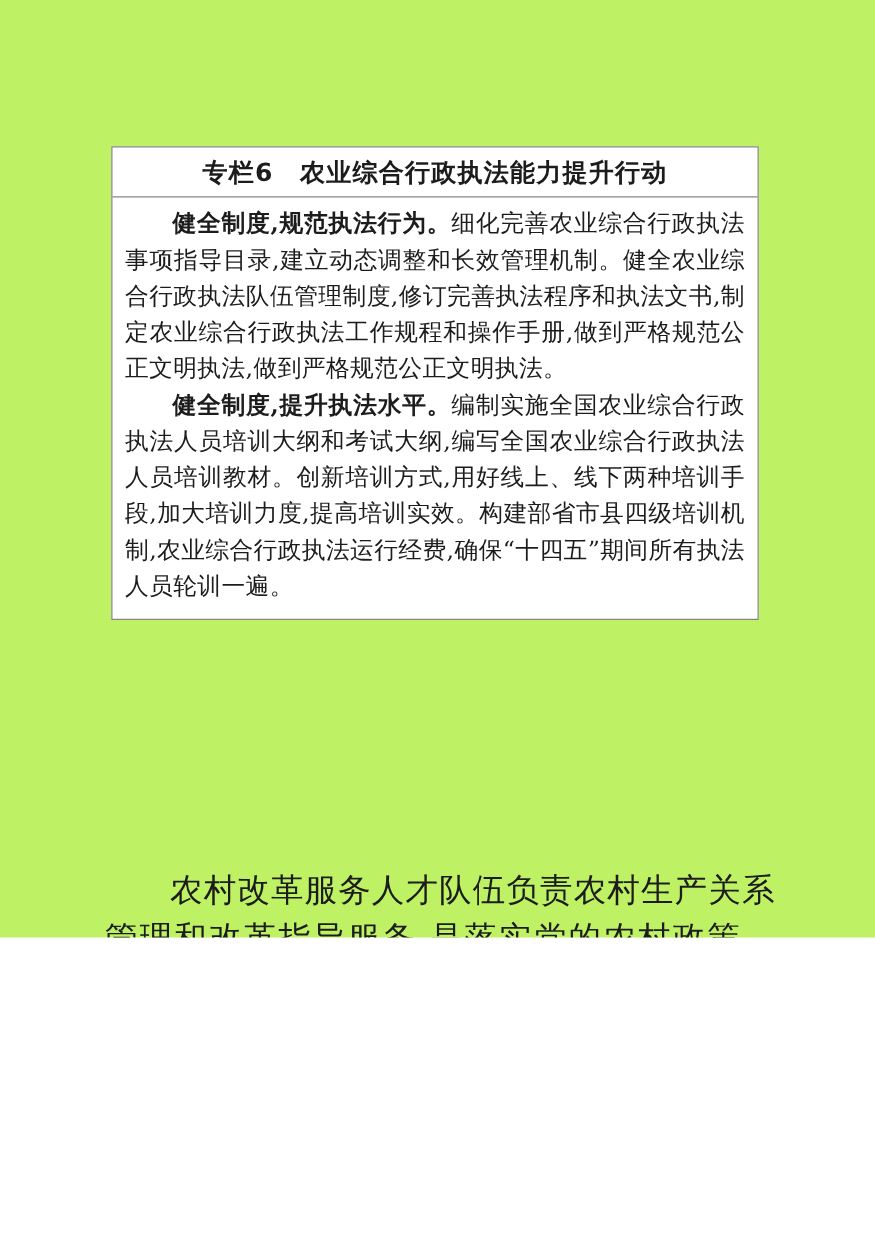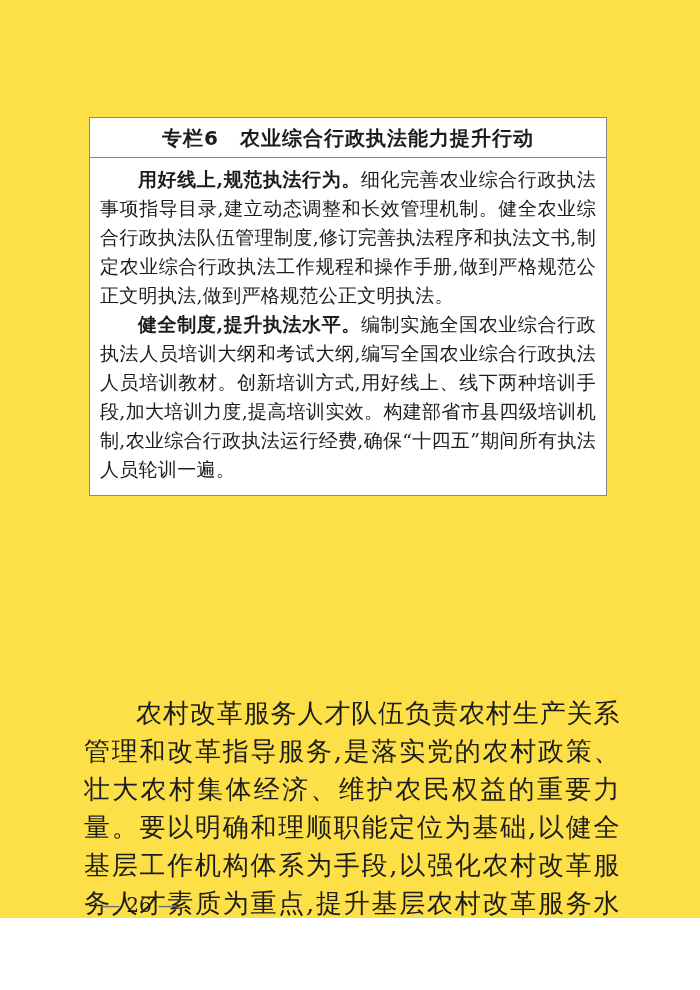--- a/index.html
+++ b/index.html
@@ -5,22 +5,22 @@
   html, body { margin: 0; padding: 0; }
   body {
     width: 700px; height: 990px;
     background: #ffffff;
     font-family: "DejaVu Serif", "Liberation Serif", serif;
     color: #1c1c1c;
     -webkit-font-smoothing: antialiased;
   }
   .page {
     position: relative;
-    width: 700px; height: 918px;
-    background: #fde047;
+    width: 700px; height: 750px;
+    background: #bef264;
     overflow: hidden;
   }
 
   
   .column-box {
     position: absolute;
     left: 89px; top: 117px;
     width: 518px;
     border: 1px solid #868686;
     box-sizing: border-box;
@@ -89,21 +89,21 @@
   .page-number .num { color: #1c1c1c; }
 </style>
 </head>
 <body>
 
 <div class="page">
 
   <div class="column-box">
     <div class="column-box-title">专栏6　农业综合行政执法能力提升行动</div>
     <div class="column-box-body">
-      <p><span class="para-lead">用好线上,规范执法行为。</span><span>细化完善农业综合行政执法事项指导目录,建立动态调整和长效管理机制。健全农业综合行政执法队伍管理制度,修订完善执法程序和执法文书,制定农业综合行政执法工作规程和操作手册,做到严格规范公正文明执法,做到严格规范公正文明执法。</span></p>
+      <p><span class="para-lead">健全制度,规范执法行为。</span><span>细化完善农业综合行政执法事项指导目录,建立动态调整和长效管理机制。健全农业综合行政执法队伍管理制度,修订完善执法程序和执法文书,制定农业综合行政执法工作规程和操作手册,做到严格规范公正文明执法,做到严格规范公正文明执法。</span></p>
       <p><span class="para-lead">健全制度,提升执法水平。</span><span>编制实施全国农业综合行政执法人员培训大纲和考试大纲,编写全国农业综合行政执法人员培训教材。创新培训方式,用好线上、线下两种培训手段,加大培训力度,提高培训实效。构建部省市县四级培训机制,农业综合行政执法运行经费,确保“十四五”期间所有执法人员轮训一遍。</span></p>
     </div>
   </div>
 
 
   <p class="body-paragraph">农村改革服务人才队伍负责农村生产关系管理和改革指导服务,是落实党的农村政策、壮大农村集体经济、维护农民权益的重要力量。要以明确和理顺职能定位为基础,以健全基层工作机构体系为手段,以强化农村改革服务人才素质为重点,提升基层农村改革服务水平,有效保障农村各项改革任务顺畅实施。</p>
 
   <div class="page-number"><span class="dash">—</span><span class="num">26</span><span class="dash">—</span></div>
 
 </div>

